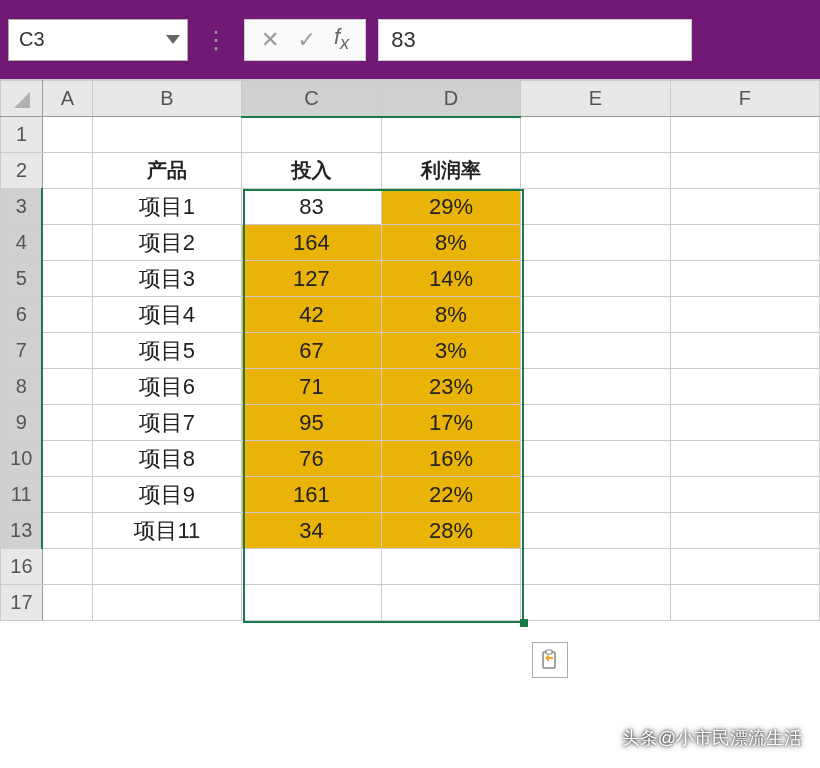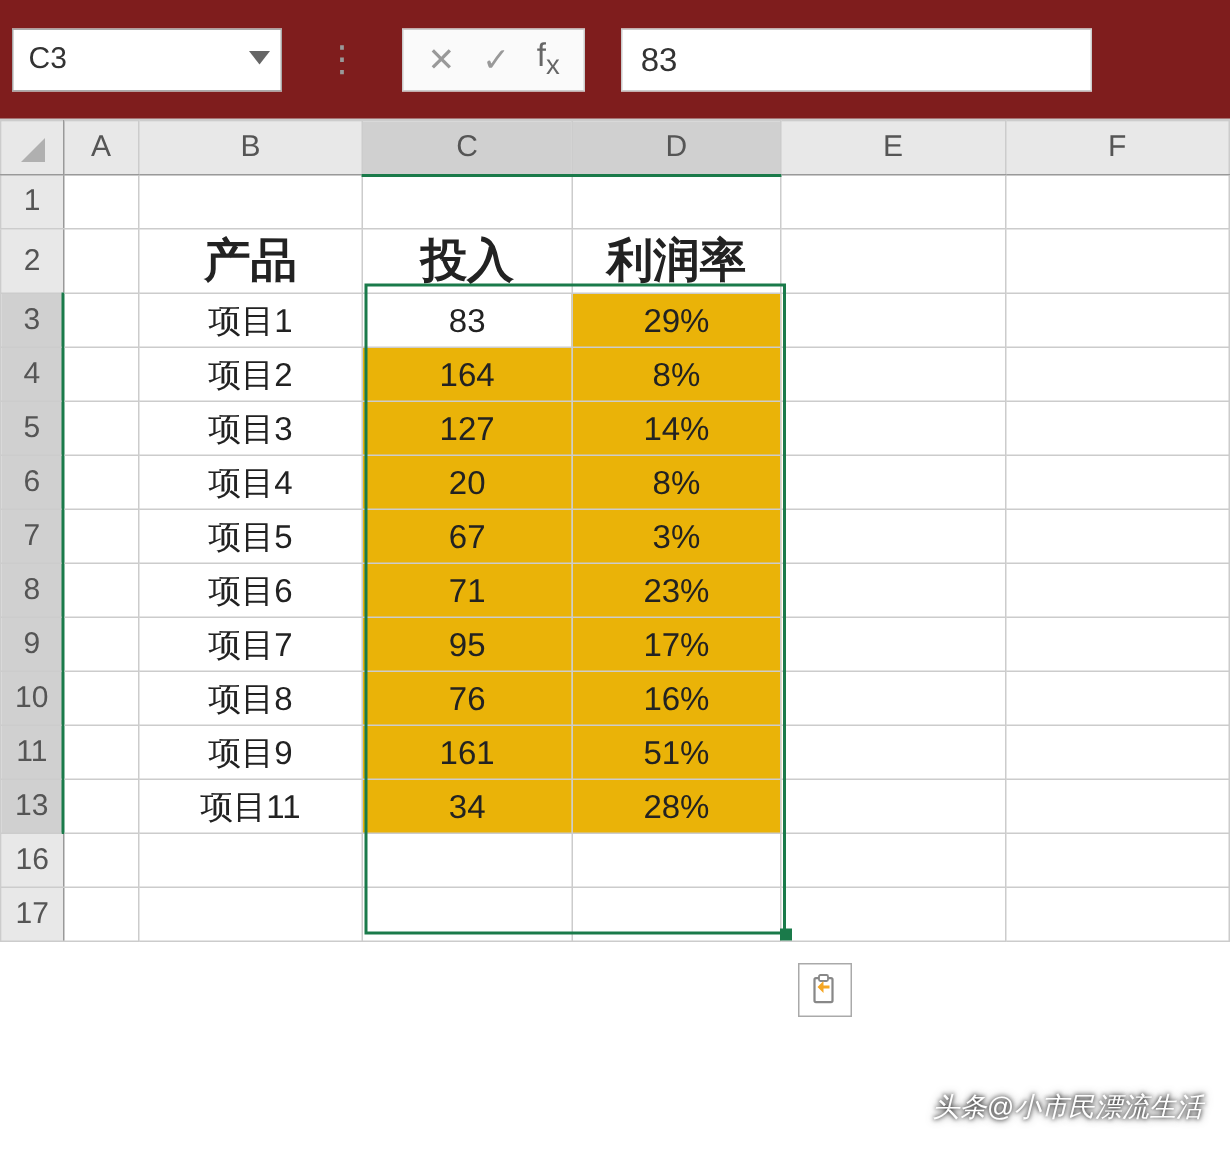--- a/index.html
+++ b/index.html
@@ -1,25 +1,25 @@
 <!DOCTYPE html>
 <html><head>
   <meta charset="utf-8">
   <style>
     * { box-sizing: border-box; margin: 0; padding: 0; }
     body { font-family: "Microsoft YaHei", Arial, sans-serif; background: #fff; width: 820px; height: 768px; overflow: hidden; }
     
-    .toolbar { height: 80px; background: #7f1d1d; border-bottom: 1px solid #ccc; display: flex; align-items: center; padding: 0 8px; gap: 24px; }
+    .toolbar { height: 80px; background: #701a75; border-bottom: 1px solid #ccc; display: flex; align-items: center; padding: 0 8px; gap: 12px; }
     .name-box { position: relative; display: flex; align-items: center; }
     .name-box input { width: 180px; height: 42px; border: 1px solid #aaa; background: #fff; padding: 0 10px; font-size: 20px; color: #333; }
     .name-box .dd { position: absolute; right: 8px; top: 50%; transform: translateY(-50%); pointer-events: none; }
     .vsep { color: #999; font-size: 24px; padding: 0 4px; }
     .fx-box { display: flex; align-items: center; gap: 18px; padding: 0 16px; height: 42px; border: 1px solid #ccc; background: #fafafa; }
     .fx-box .ico { font-size: 22px; color: #999; }
-    .fx-box .fx { font-size: 22px; color: #666; }
+    .fx-box .fx { font-style: italic; font-size: 22px; color: #666; }
     .formula-input { flex: 0 0 310px; height: 42px; border: 1px solid #ccc; background: #fff; padding: 0 12px; font-size: 22px; color: #333; }
     
     .grid-wrap { position: relative; }
     table { border-collapse: collapse; table-layout: fixed; }
     td, th { border: 1px solid #ccc; height: 36px; padding: 0; text-align: center; font-weight: normal; }
     
     .corner { width: 42px; background: #e8e8e8; border-right: 1px solid #999; border-bottom: 1px solid #999; }
     .corner svg { display: block; margin: 0 auto; }
     .colhdr { background: #e8e8e8; font-size: 20px; color: #555; border-bottom: 1px solid #999; }
     .colhdr.sel { background: #d0d0d0; border-bottom: 2px solid #1a7a4a; }
@@ -27,31 +27,31 @@
     .rowhdr.sel { background: #d0d0d0; border-right: 2px solid #1a7a4a; }
     
     .w-a { width: 50px; }
     .w-b { width: 150px; }
     .w-c { width: 140px; }
     .w-d { width: 140px; }
     .w-e { width: 150px; }
     .w-f { width: 150px; }
     
     .cell { font-size: 22px; color: #222; background: #fff; }
-    .hdr { font-weight: bold; font-size: 31px; }
+    .hdr { font-weight: bold; font-size: 20px; }
     .selrange { background: #eab308; }
     .active { background: #fff !important; }
     
     .sel-border { position: absolute; border: 2px solid #1a7a4a; pointer-events: none; }
     .fill-handle { position: absolute; width: 8px; height: 8px; background: #1a7a4a; }
     
     .paste-opt { position: absolute; width: 36px; height: 36px; border: 1px solid #aaa; background: #fff; display: flex; align-items: center; justify-content: center; }
     .paste-opt svg { display: block; }
     
-    .watermark { position: absolute; bottom: 18px; right: 18px; font-size: 18px; color: #fff; text-shadow: 0 0 6px rgba(0,0,0,0.7), 0 0 3px rgba(0,0,0,0.9); font-style: italic; }
+    .watermark { position: absolute; bottom: 18px; right: 18px; font-size: 18px; color: #fff; text-shadow: 0 0 6px rgba(0,0,0,0.7), 0 0 3px rgba(0,0,0,0.9); }
   </style>
 </head>
 <body>
 
 <div class="toolbar">
   <div class="name-box">
     <input value="C3" style="">
     <span class="dd">
       <svg width="14" height="10" viewBox="0 0 14 10">
           <polygon points="0,0 14,0 7,9" fill="#666"></polygon>
@@ -125,21 +125,21 @@
       <td class="cell">项目3</td>
       <td class="cell selrange">127</td>
       <td class="cell selrange">14%</td>
       <td class="cell"></td>
       <td class="cell"></td>
     </tr>
     <tr>
       <th class="rowhdr sel">6</th>
       <td class="cell"></td>
       <td class="cell">项目4</td>
-      <td class="cell selrange">20</td>
+      <td class="cell selrange">42</td>
       <td class="cell selrange">8%</td>
       <td class="cell"></td>
       <td class="cell"></td>
     </tr>
     <tr>
       <th class="rowhdr sel">7</th>
       <td class="cell"></td>
       <td class="cell">项目5</td>
       <td class="cell selrange">67</td>
       <td class="cell selrange">3%</td>
@@ -171,21 +171,21 @@
       <td class="cell selrange">76</td>
       <td class="cell selrange">16%</td>
       <td class="cell"></td>
       <td class="cell"></td>
     </tr>
     <tr>
       <th class="rowhdr sel">11</th>
       <td class="cell"></td>
       <td class="cell">项目9</td>
       <td class="cell selrange">161</td>
-      <td class="cell selrange">51%</td>
+      <td class="cell selrange">22%</td>
       <td class="cell"></td>
       <td class="cell"></td>
     </tr>
     <tr>
       <th class="rowhdr sel">13</th>
       <td class="cell"></td>
       <td class="cell">项目11</td>
       <td class="cell selrange">34</td>
       <td class="cell selrange">28%</td>
       <td class="cell"></td>

